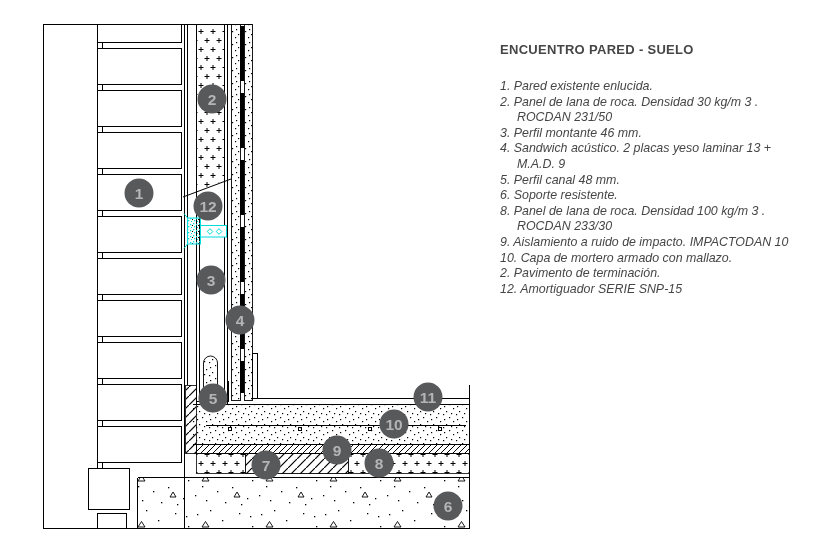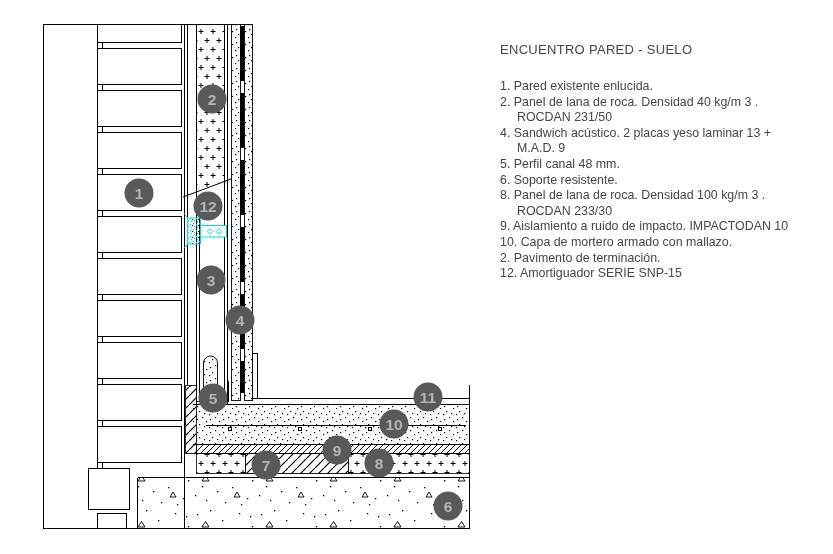--- a/index.html
+++ b/index.html
@@ -1,21 +1,21 @@
 <!DOCTYPE html>
 <html><head>
 <meta charset="utf-8">
 <style>
   html,body{margin:0;padding:0;background:#fff;}
   body{width:833px;height:554px;overflow:hidden;}
   #stage{position:relative;width:833px;height:554px;font-family:"Liberation Sans",sans-serif;background:#fff;}
   #drawing{position:absolute;left:0;top:0;}
   #legend{position:absolute;left:500px;top:42px;width:330px;}
-  #legend .title{font-size:13px;font-weight:normal;letter-spacing:.3px;margin:0 0 22px 0;}
-  .item .line{font-size:12.4px;line-height:15.6px;white-space:nowrap;}
+  #legend .title{font-size:13px;font-weight:bold;letter-spacing:.3px;margin:0 0 22px 0;}
+  .item .line{font-size:12.4px;line-height:15.6px;white-space:nowrap;font-style:italic;}
   .line.cont{margin-left:17px;}
   text.badge-num{font-family:"Liberation Sans",sans-serif;font-weight:bold;}
 </style>
 </head>
 <body>
 
 <div id="stage">
 
   <svg id="drawing" width="833" height="554" viewBox="0 0 833 554" xmlns="http://www.w3.org/2000/svg">
     <defs>
@@ -191,22 +191,25 @@
       </g>
   </svg>
 
   <div id="legend" style="color: rgb(70, 70, 70);">
     <h1 class="title">ENCUENTRO PARED - SUELO</h1>
     <div id="legend-list">
         <div class="item">
           <div class="line">1. Pared existente enlucida.</div>
         </div>
         <div class="item">
-          <div class="line">2. Panel de lana de roca. Densidad 40 kg/m 3 .</div>
+          <div class="line">2. Panel de lana de roca. Densidad 30 kg/m 3 .</div>
           <div class="line cont">ROCDAN 231/50</div>
+        </div>
+        <div class="item">
+          <div class="line">3. Perfil montante 46 mm.</div>
         </div>
         <div class="item">
           <div class="line">4. Sandwich acústico. 2 placas yeso laminar 13 +</div>
           <div class="line cont">M.A.D. 9</div>
         </div>
         <div class="item">
           <div class="line">5. Perfil canal 48 mm.</div>
         </div>
         <div class="item">
           <div class="line">6. Soporte resistente.</div>

